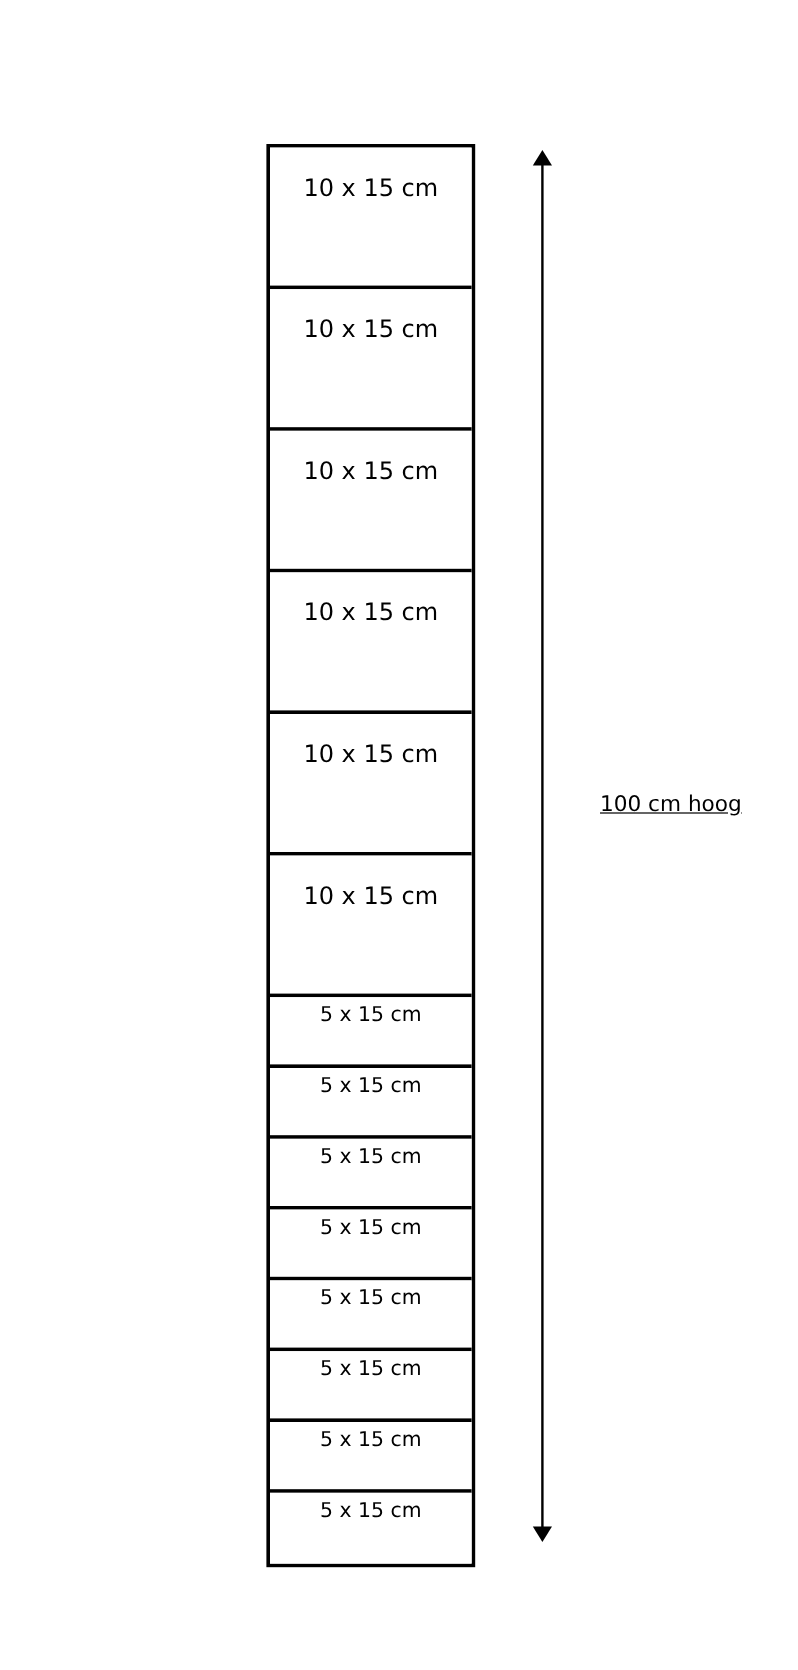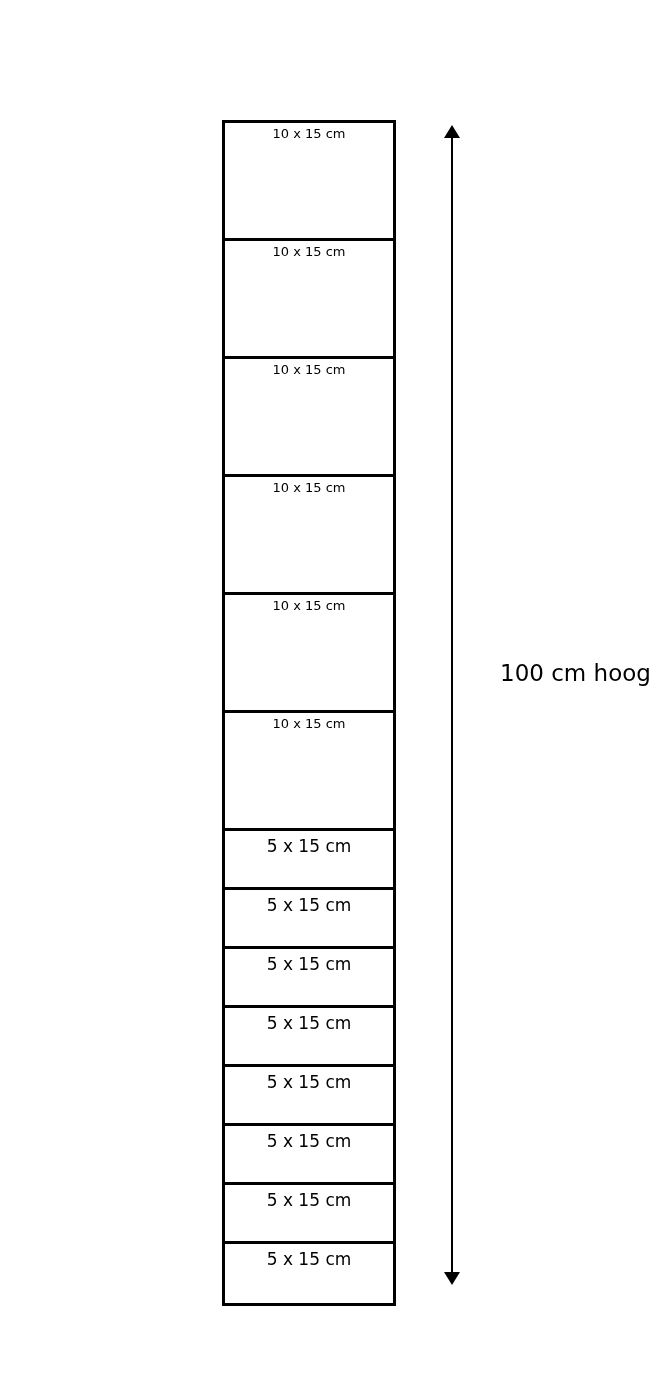--- a/index.html
+++ b/index.html
@@ -41,23 +41,23 @@
     position: relative;
     display: block;
   }
   .box:last-child {
     border-bottom: none;
   }
   .box .box-label {
     position: absolute;
     left: 0;
     right: 0;
-    top: 4px;
+    top: 22px;
     text-align: center;
-    font-size: 13px;
+    font-size: 20px;
     color: #000000;
     line-height: 1.1;
     white-space: nowrap;
   }
   .box.small .box-label {
     top: 6px;
     font-size: 17px;
   }
 
   
@@ -90,23 +90,24 @@
   }
   .arrow-head.down {
     bottom: 0;
     border-top: 13px solid #000000;
   }
 
   .dim-text {
     position: absolute;
     left: 500px;
     top: 660px;
-    font-size: 23px;
+    font-size: 18px;
     color: #000000;
     white-space: nowrap;
+    text-decoration: underline;
   }
 </style>
 </head>
 <body>
 
 <div id="diagram">
 
   <div class="stack" id="stack">
       <div class="box" style="height: 118px;">
         <span class="box-label">10 x 15 cm</span>

